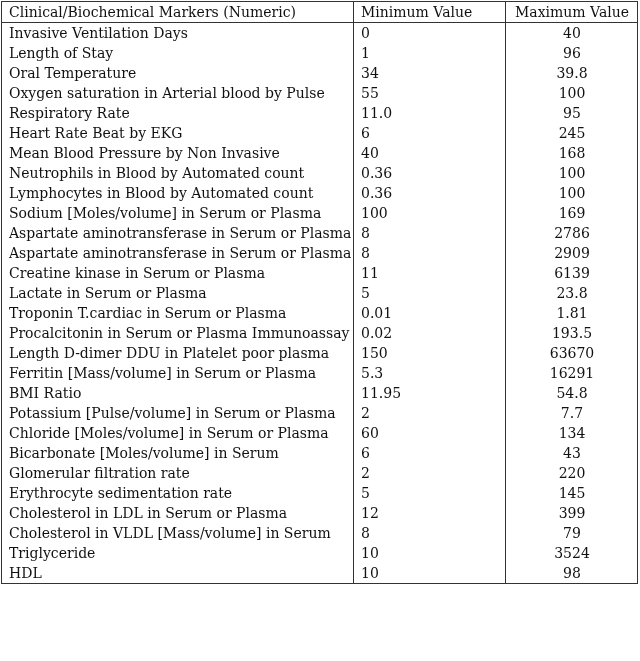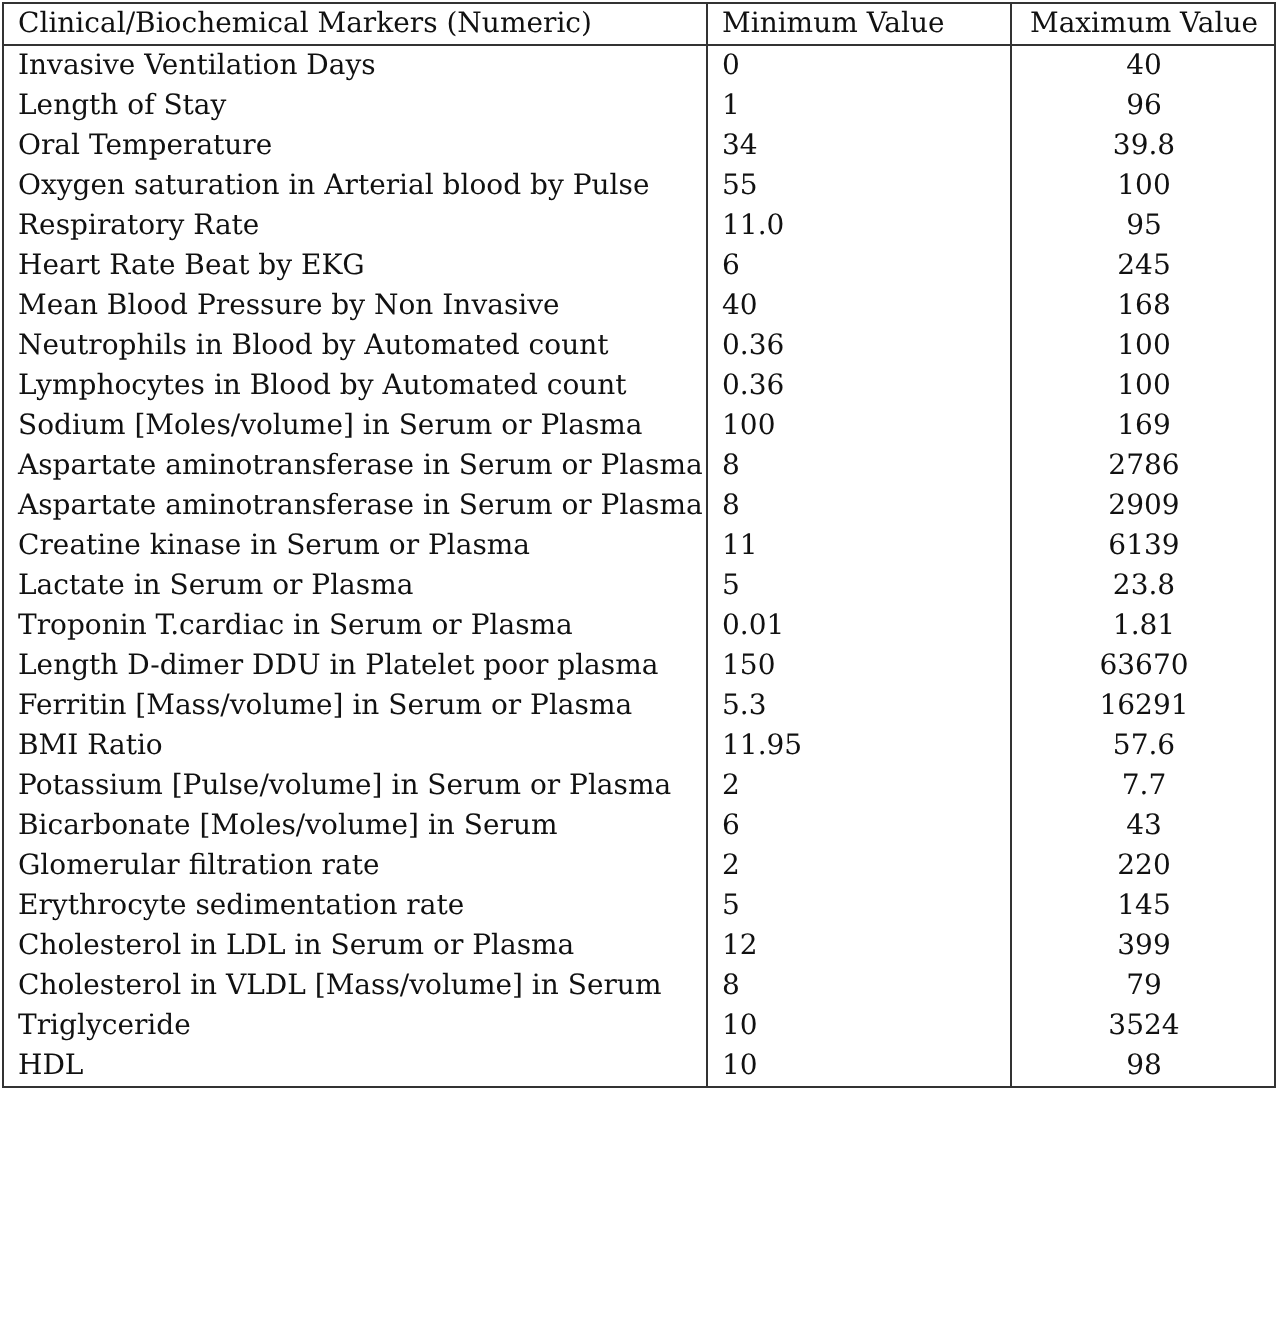--- a/index.html
+++ b/index.html
@@ -111,38 +111,48 @@
         <td class="c1">Lactate in Serum or Plasma</td>
         <td class="c2">5</td>
         <td class="c3">23.8</td>
       </tr>
       <tr>
         <td class="c1">Troponin T.cardiac in Serum or Plasma</td>
         <td class="c2">0.01</td>
         <td class="c3">1.81</td>
       </tr>
       <tr>
+        <td class="c1">Procalcitonin in Serum or Plasma Immunoassay</td>
+        <td class="c2">0.02</td>
+        <td class="c3">193.5</td>
+      </tr>
+      <tr>
         <td class="c1">Length D-dimer DDU in Platelet poor plasma</td>
         <td class="c2">150</td>
         <td class="c3">63670</td>
       </tr>
       <tr>
         <td class="c1">Ferritin [Mass/volume] in Serum or Plasma</td>
         <td class="c2">5.3</td>
         <td class="c3">16291</td>
       </tr>
       <tr>
         <td class="c1">BMI Ratio</td>
         <td class="c2">11.95</td>
-        <td class="c3">57.6</td>
+        <td class="c3">54.8</td>
       </tr>
       <tr>
         <td class="c1">Potassium [Pulse/volume] in Serum or Plasma</td>
         <td class="c2">2</td>
         <td class="c3">7.7</td>
+      </tr>
+      <tr>
+        <td class="c1">Chloride [Moles/volume] in Serum or Plasma</td>
+        <td class="c2">60</td>
+        <td class="c3">134</td>
       </tr>
       <tr>
         <td class="c1">Bicarbonate [Moles/volume] in Serum</td>
         <td class="c2">6</td>
         <td class="c3">43</td>
       </tr>
       <tr>
         <td class="c1">Glomerular filtration rate</td>
         <td class="c2">2</td>
         <td class="c3">220</td>

